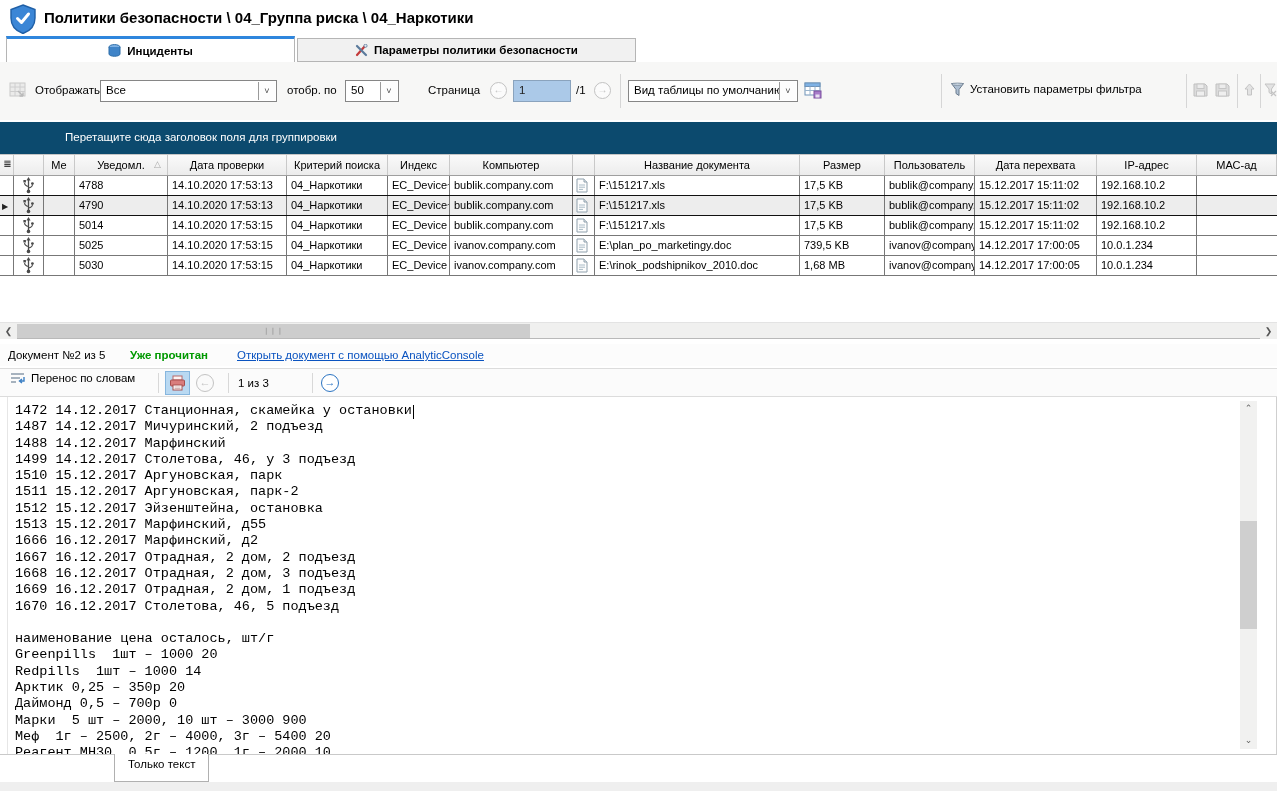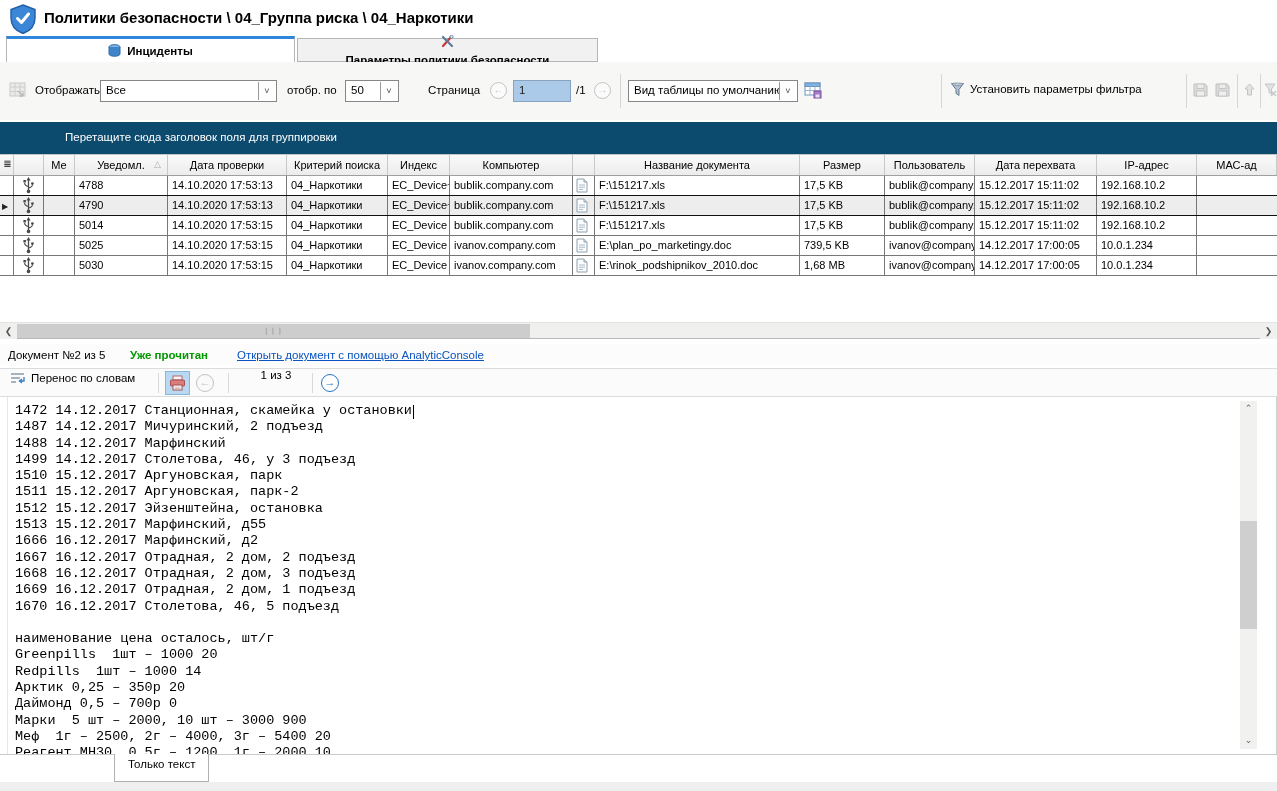--- a/index.html
+++ b/index.html
@@ -11,21 +11,21 @@
   .titlebar { position:absolute; left:0; top:0; right:0; height:36px; background:#fff; }
   .shield { position:absolute; left:9px; top:4px; }
   .page-title { position:absolute; left:44px; top:9px; font-size:15px; font-weight:bold; }
 
   
   .tabbar { position:absolute; left:0; top:36px; right:0; height:26px; }
   .ttab { position:absolute; top:2px; height:24px; background:#f1f1f1; border:1px solid #b5b5b5;
           display:flex; align-items:center; justify-content:center; gap:6px; font-weight:bold; cursor:default; }
   .ttab.active { top:0; height:26px; background:#fff; border-top:3px solid #2f86dd; border-bottom:none; z-index:2; }
   .ttab1 { left:6px; width:289px; }
-  .ttab2 { left:297px; width:301px;flex-direction:column; }
+  .ttab2 { left:297px; width:339px; }
 
   
   .toolbar { position:absolute; left:0; top:62px; right:0; height:58px; background:#f7f7f6; }
   .toolbar .lbl { position:absolute; top:22px; }
   .vsep { position:absolute; top:12px; height:34px; width:1px; background:#d6d6d6; }
   .win-select { position:absolute; top:18px; height:22px; background:#fff; border:1px solid #868686; }
   .ws-val { display:block; padding:3px 22px 0 5px; white-space:nowrap; overflow:hidden; }
   .ws-btn { position:absolute; right:1px; top:1px; bottom:1px; width:17px; border-left:1px solid #9a9a9a;
             background:#fdfdfd; color:#444; font-size:9px; display:flex; align-items:center; justify-content:center; }
   .page-input { position:absolute; top:18px; height:22px; width:58px; background:#abc9e8; border:1px solid #8aa3bd;
@@ -72,21 +72,21 @@
   
   .viewerbar { position:absolute; left:0; top:368px; right:0; height:29px; background:#fbfbfb;
                border-top:1px solid #dcdcdc; border-bottom:1px solid #dcdcdc; }
   .viewerbar .vsep2 { position:absolute; top:4px; height:20px; width:1px; background:#d8d8d8; }
   .wrapbtn { position:absolute; left:6px; top:3px; height:22px; display:flex; align-items:flex-start; gap:5px; padding:0 4px; }
   .printbtn { position:absolute; left:165px; top:2px; width:25px; height:24px; background:#b9d9f2;
               border:1px solid #86b6de; display:flex; align-items:center; justify-content:center; }
   .vcirc { position:absolute; top:5px; width:18px; height:18px; border-radius:50%; border:1.5px solid #c3c3c3;
            color:#c3c3c3; font-size:11px; line-height:15px; text-align:center; background:#fafafa; }
   .vcirc.blue { border-color:#2b74c2; color:#2b74c2; background:#fff; }
-  .pageinfo { position:absolute; left:238px; top:0; width:76px; text-align:center; }
+  .pageinfo { position:absolute; left:238px; top:8px; width:76px; }
 
   
   .docarea { position:absolute; left:0; top:397px; right:0; height:357px; background:#fff;
              border-right:1px solid #cfcfcf; }
   .doc-edge { position:absolute; left:7px; top:0; bottom:0; width:1px; background:#e6e6e6; }
   .doc-text { position:absolute; left:15px; top:6px; font-family:"Liberation Mono", monospace;
               font-size:13.5px; line-height:16.3px; white-space:pre; color:#000; }
   .caret { position:absolute; left:413px; top:8px; width:1px; height:14px; background:#000; }
   .vscroll { position:absolute; right:19px; top:4px; width:17px; height:348px; background:#f1f1f0; }
   .vs-btn { position:absolute; left:0; width:17px; height:16px; color:#606060; font-size:9px; line-height:15px; text-align:center; }

